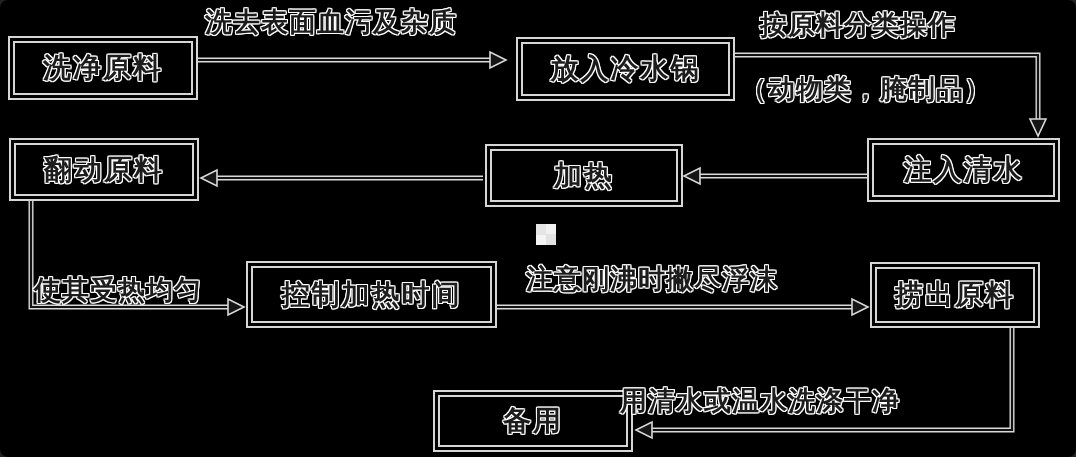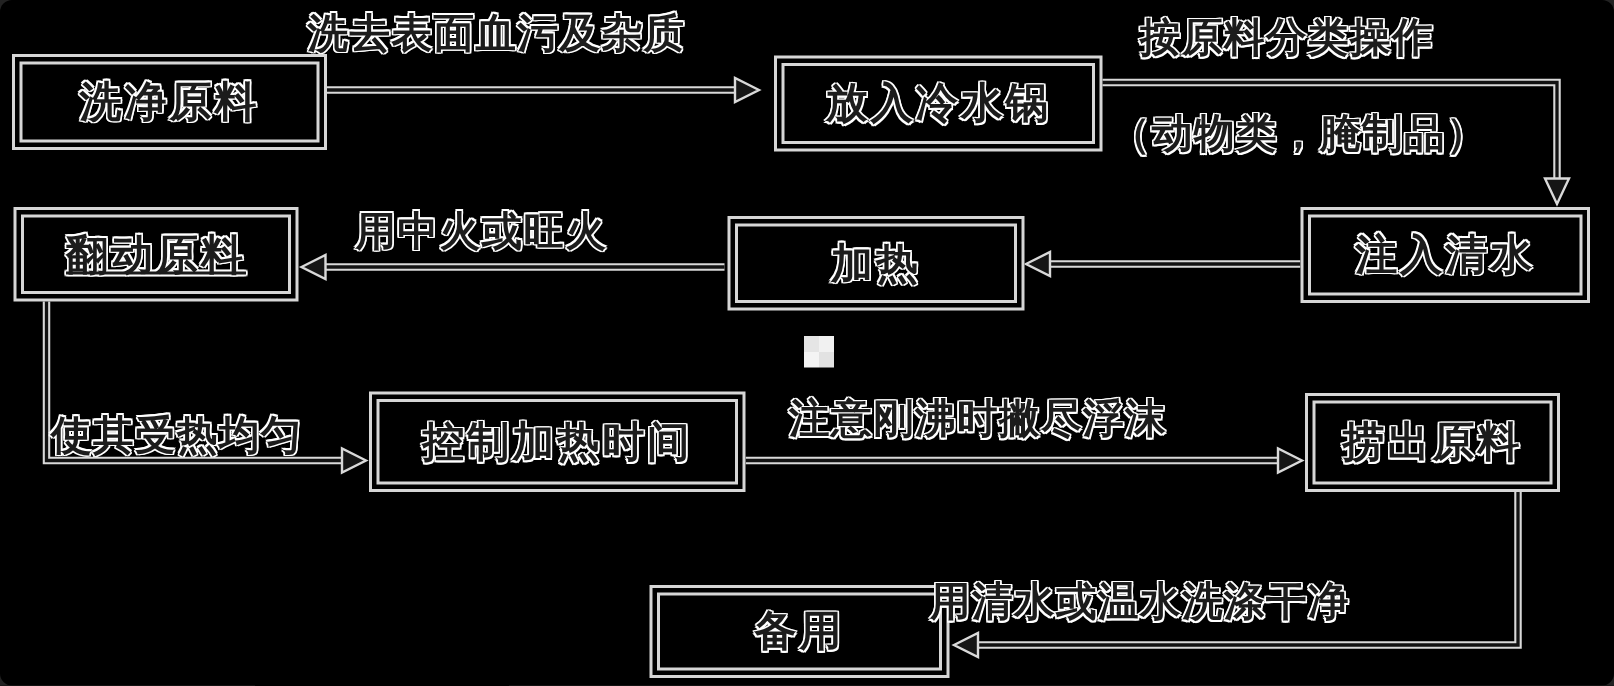--- a/index.html
+++ b/index.html
@@ -49,23 +49,23 @@
     white-space:nowrap;
   }
   svg .c-light{stroke:var(--connector-light);stroke-width:5;fill:none;}
   svg .c-dark{stroke:var(--connector-dark);stroke-width:2.2;fill:none;}
   svg .arrowhead{fill:#151515;stroke:var(--connector-light);stroke-width:1.6;}
   .artifact{
     position:absolute;left:536px;top:224px;width:20px;height:21px;
     background:conic-gradient(#f1f1f1 0 25%, #e2e2e2 25% 50%, #f4f4f4 50% 75%, #e5e5e5 75% 100%);
   }
   
-  .n-wash   {left:8px;  top:36px;  width:210px;height:64px;font-family:Liberation Serif, serif;}
+  .n-wash   {left:8px;  top:36px;  width:190px;height:64px;font-family:Liberation Serif, serif;}
   .n-pot    {left:516px;top:37px;  width:219px;height:64px;}
-  .n-turn   {left:9px;  top:138px; width:190px;height:63px;text-decoration:underline;}
+  .n-turn   {left:9px;  top:138px; width:190px;height:63px;}
   .n-heat   {left:485px;top:144px; width:198px;height:63px;}
   .n-water  {left:867px;top:138px; width:193px;height:64px;}
   .n-control{left:246px;top:261px; width:251px;height:67px;}
   .n-remove {left:870px;top:262px; width:170px;height:66px;}
   .n-reserve{left:433px;top:390px; width:200px;height:62px;}
   
   .l-wash-pot      {left:205px;top:4px;  width:300px;}
   .l-pot-top       {left:760px;top:7px;  width:244px;}
   .l-pot-bottom    {left:740px;top:71px; width:276px;}
   .l-heat-turn     {left:237px;top:136px;width:200px;}
@@ -128,20 +128,19 @@
   <div class="node n-water">注入清水</div>
   <div class="node n-heat">加热</div>
   <div class="node n-turn">翻动原料</div>
   <div class="node n-control">控制加热时间</div>
   <div class="node n-reserve">备用</div>
   <div class="node n-remove">捞出原料</div>
 
   <div class="edge-label l-wash-pot">洗去表面血污及杂质</div>
   <div class="edge-label l-pot-top">按原料分类操作</div>
   <div class="edge-label l-pot-bottom">（动物类，腌制品）</div>
-  <div class="edge-label l-heat-turn">用中火或旺火</div>
   <div class="edge-label l-turn-control">使其受热均匀</div>
   <div class="edge-label l-control-remove">注意刚沸时撇尽浮沫</div>
   <div class="edge-label l-remove-reserve">用清水或温水洗涤干净</div>
 
   <div class="artifact"></div>
 
 </div>
 
 </body></html>

